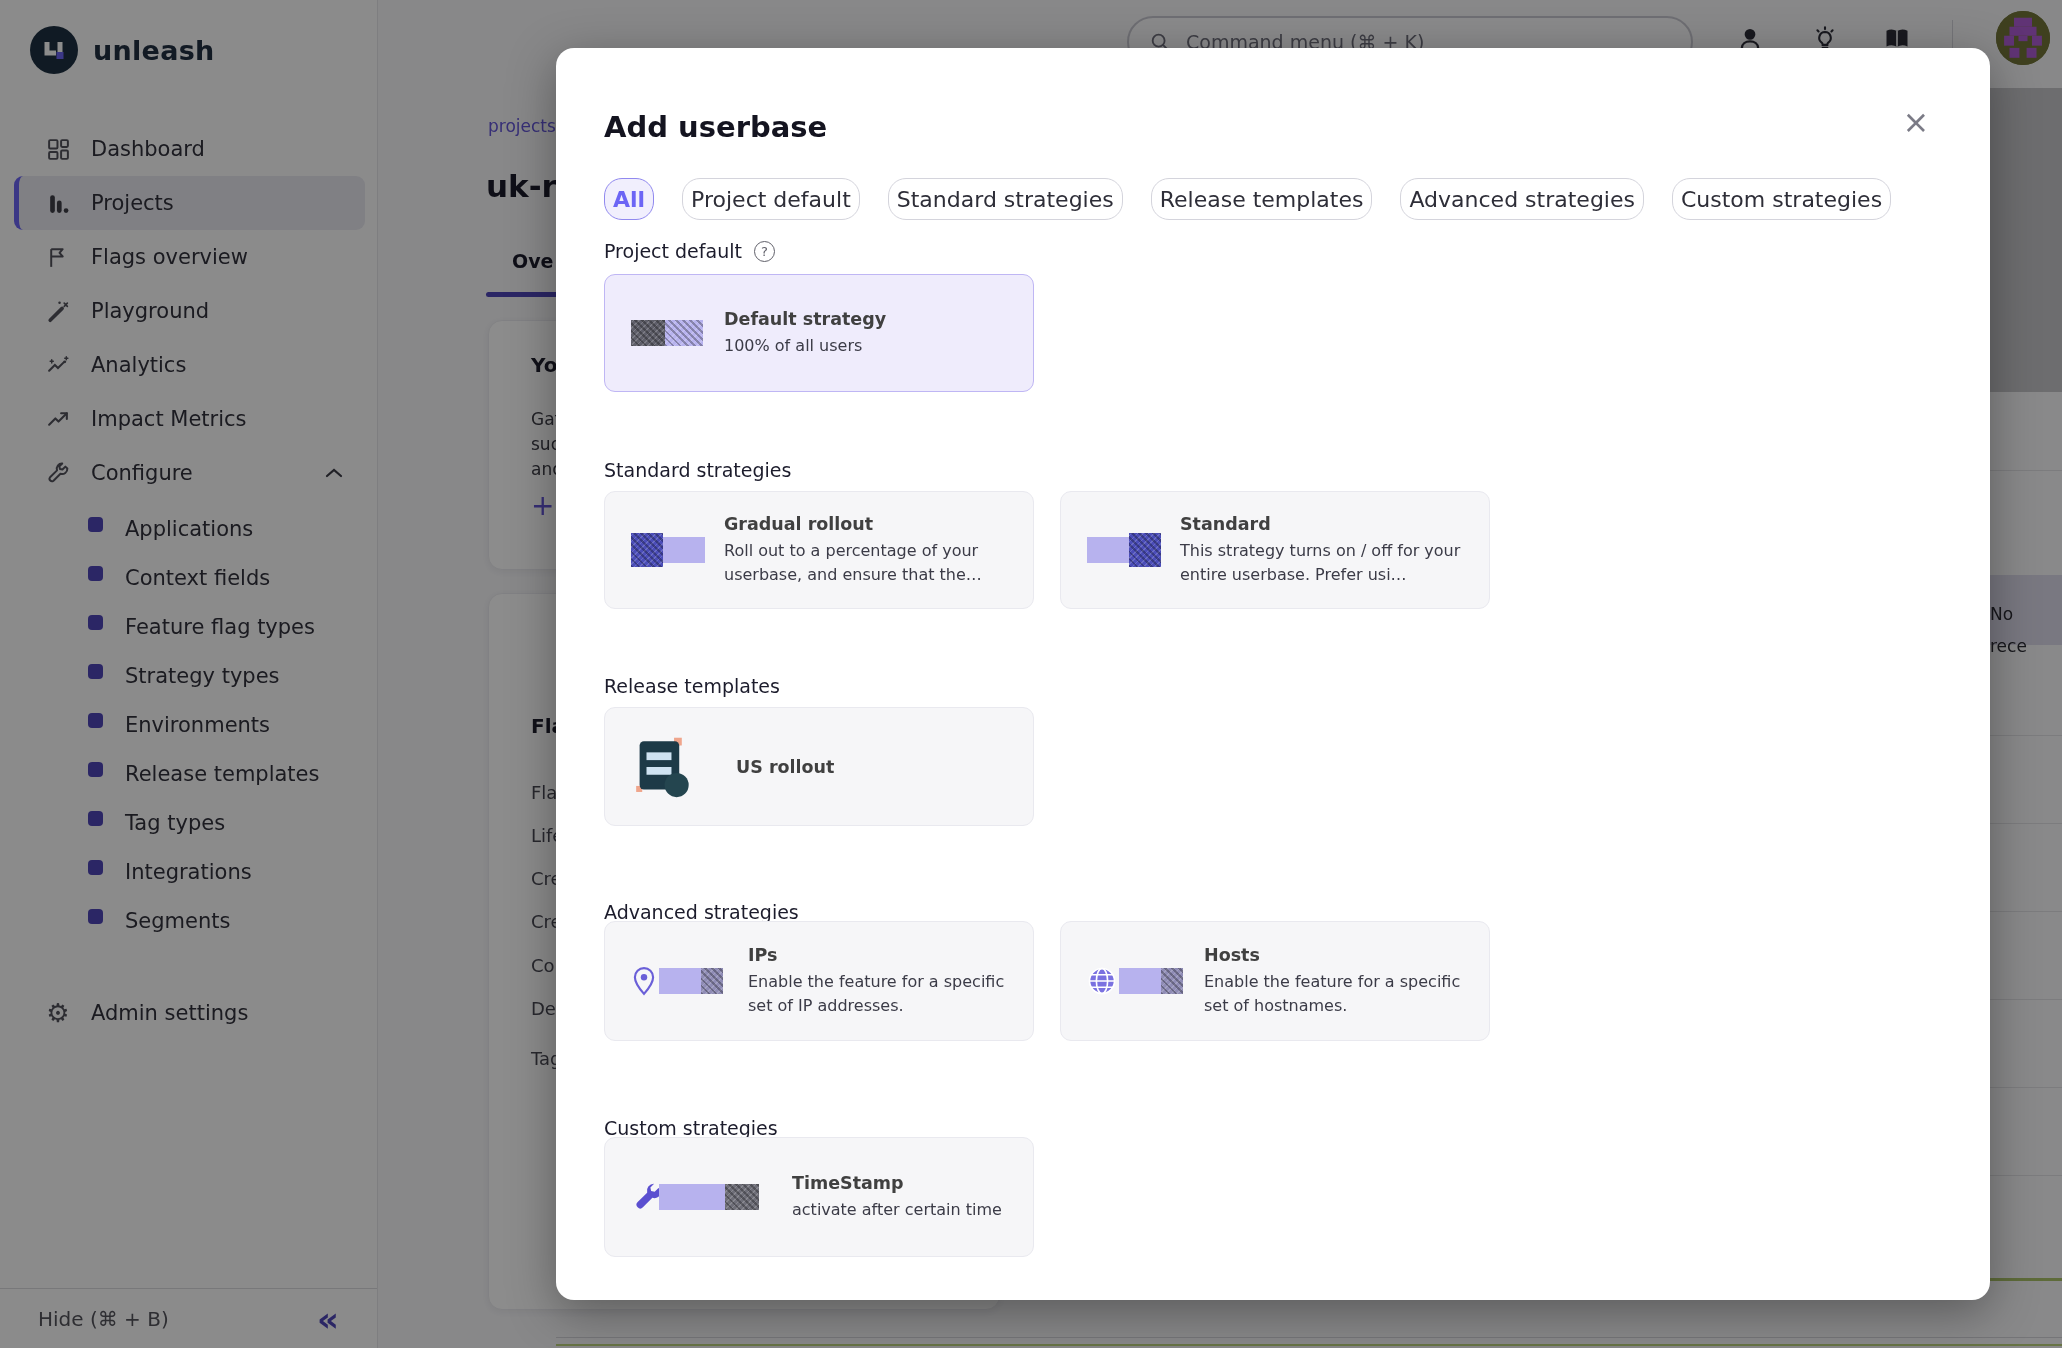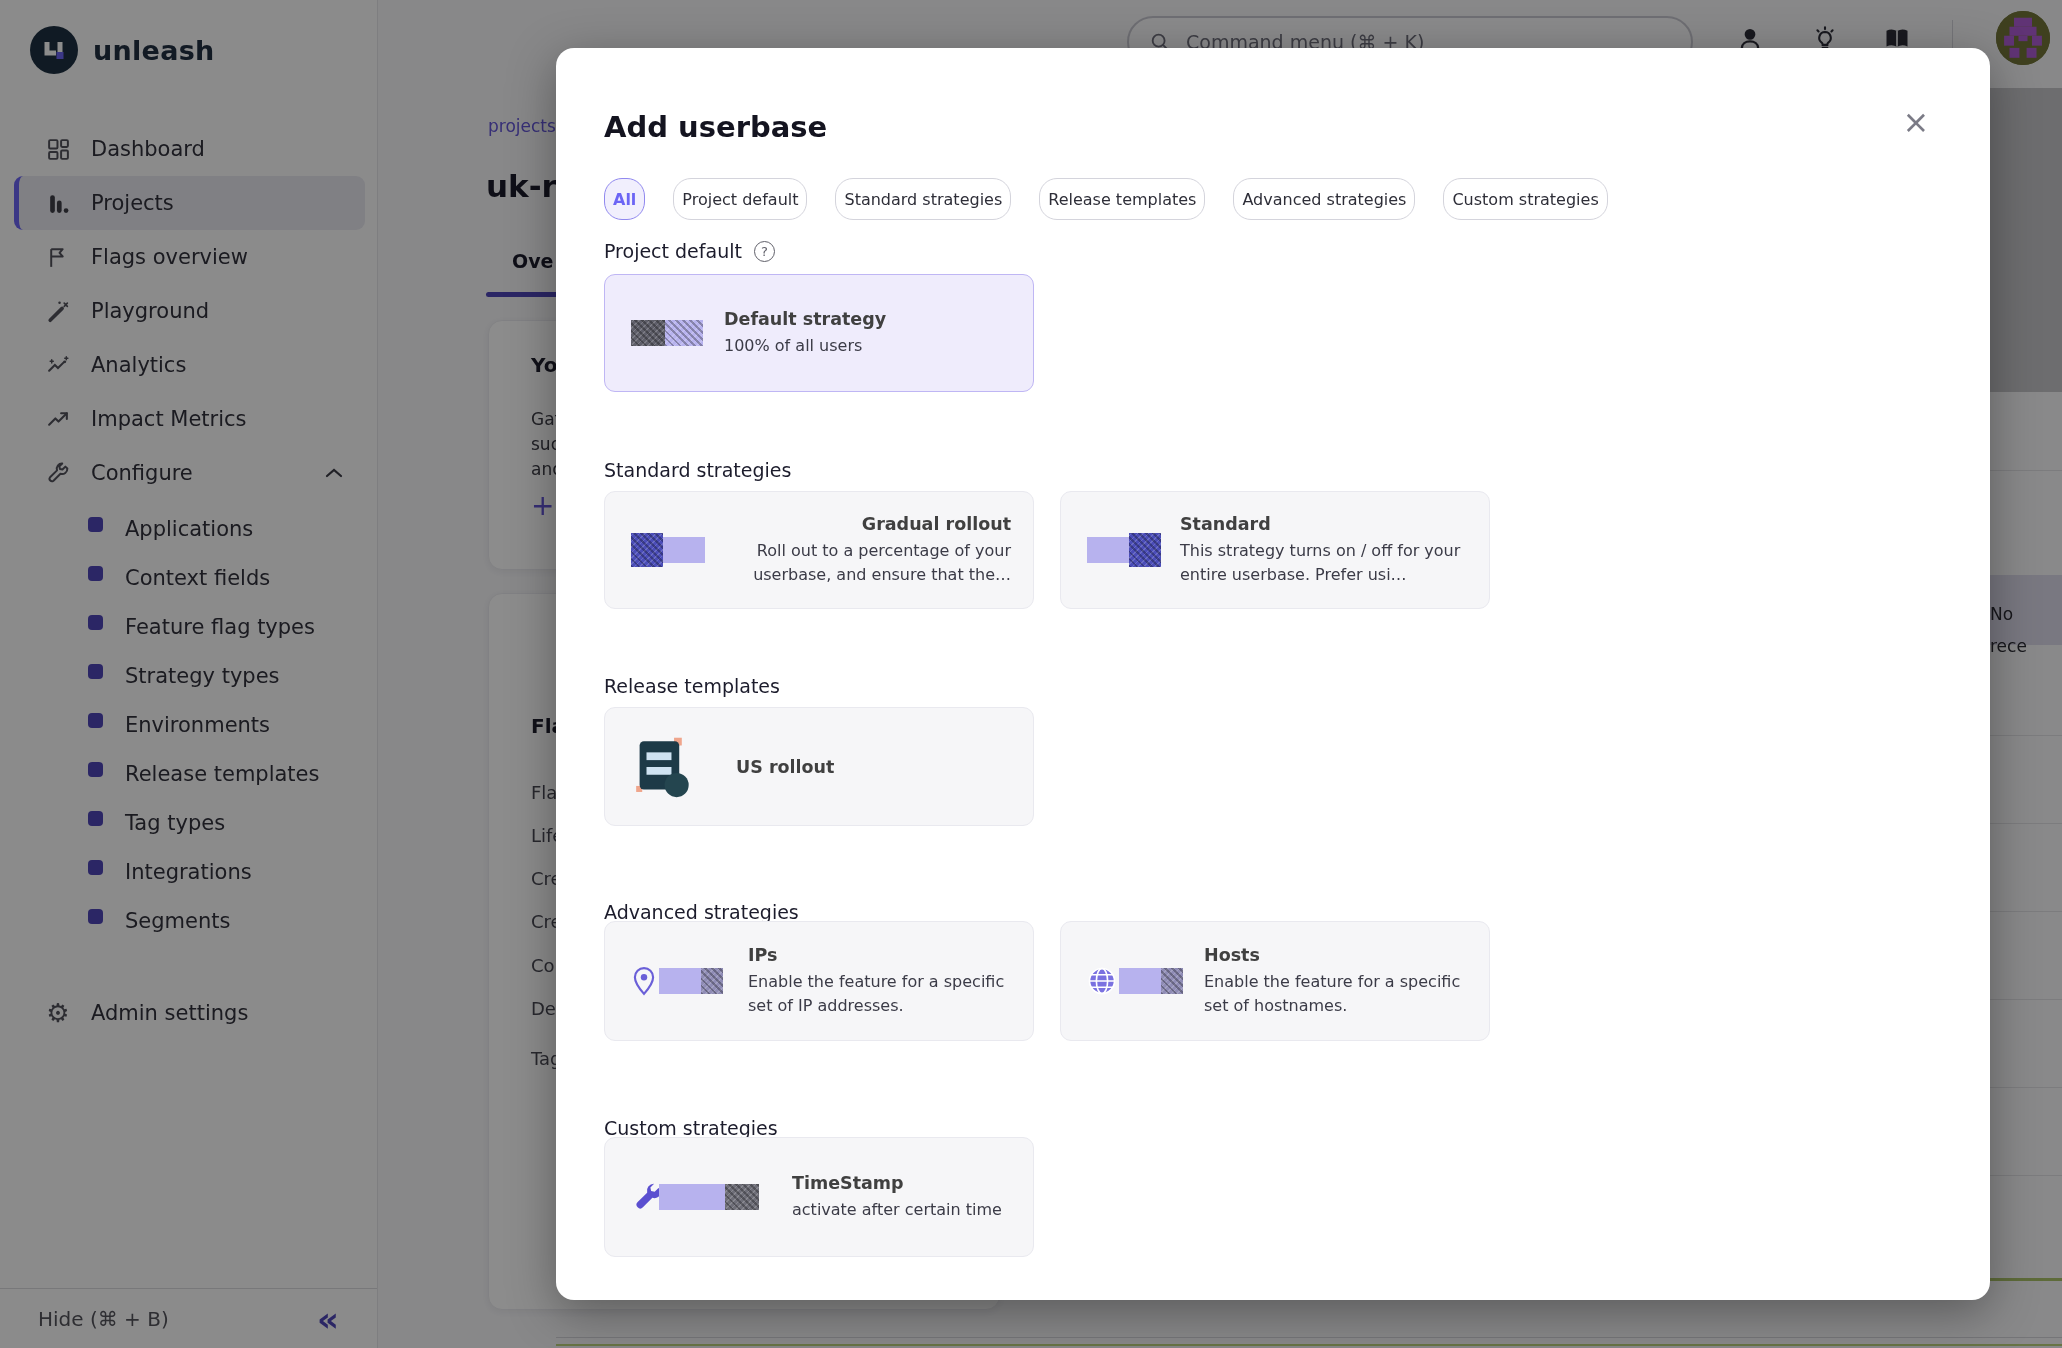--- a/index.html
+++ b/index.html
@@ -62,21 +62,21 @@
   #bg-olive2{left:556px;top:1344px;width:1506px;height:2px;background:#bed47e;}
 
   
   #overlay{position:absolute;inset:0;background:var(--overlay,rgba(0,0,0,0.45));z-index:50;}
 
   
   #modal{position:absolute;left:556px;top:48px;width:1434px;height:1252px;background:#fff;border-radius:18px;z-index:100;box-shadow:0 12px 48px rgba(0,0,0,.35);}
   #modal-title{position:absolute;left:48px;top:62px;font-size:29px;font-weight:bold;color:#141420;}
   #modal-close{position:absolute;right:52px;top:52px;width:44px;height:44px;border:none;background:transparent;font-size:32px;color:#7b7b86;cursor:pointer;line-height:1;}
   #chip-row{position:absolute;left:48px;top:130px;display:flex;gap:28px;}
-  .chip{height:42px;padding:0 8px;border:1.5px solid #d4d4dc;border-radius:18px;background:#fff;font-size:16px;color:#2e2e38;display:flex;align-items:center;cursor:pointer;white-space:nowrap;}
+  .chip{height:42px;padding:0 8px;border:1.5px solid #d4d4dc;border-radius:18px;background:#fff;font-size:22px;color:#2e2e38;display:flex;align-items:center;cursor:pointer;white-space:nowrap;}
   .chip.selected{background:var(--chip-selected-bg,#F1EFFD);border-color:var(--chip-selected-border,#9189EF);color:var(--accent,#6C65F5);font-weight:bold;}
   .sec-heading{position:absolute;left:48px;display:flex;align-items:center;gap:12px;font-size:19px;color:#1c1c2c;}
   .help-circle{width:21px;height:21px;border:1.5px solid #60606a;border-radius:50%;color:#60606a;font-size:13px;display:flex;align-items:center;justify-content:center;}
   .strat-card{position:absolute;width:430px;height:118px;background:var(--card-bg,#F6F6F8);border:1px solid var(--card-border,#E9E9EF);border-radius:11px;display:flex;align-items:center;padding:0 22px 0 26px;gap:21px;cursor:pointer;}
   .strat-card.highlight{background:var(--highlight-card-bg,#EFECFC);border-color:var(--highlight-card-border,#BFB6F4);}
   .strat-card .txt{display:flex;flex-direction:column;gap:5px;}
   .strat-card .ct{font-size:17.5px;font-weight:bold;color:#404040;}
   .strat-card .cd{font-size:16px;color:#3b3b47;line-height:1.45;max-width:300px;}
   .iconbox{width:72px;flex:0 0 72px;display:flex;align-items:center;}
   .redact{display:flex;align-items:center;filter:blur(.4px);}
@@ -349,21 +349,21 @@
       </span>
       <span class="txt">
         <span class="ct">Default strategy</span>
         <span class="cd">100% of all users</span>
       </span>
     </div>
 
     <div class="sec-heading" style="top:411px;">
       <span>Standard strategies</span>
     </div>
-    <div class="strat-card" style="left:48px;top:443px;text-align:right;">
+    <div class="strat-card" style="left:48px;top:443px;">
       <span class="iconbox">
         <span class="redact">
             <span class="rd-darkblue noise"></span>
             <span class="rd-lav" style="width:42px;"></span>
           </span>
       </span>
       <span class="txt">
         <span class="ct">Gradual rollout</span>
         <span class="cd">Roll out to a percentage of your userbase, and ensure that the…</span>
       </span>

